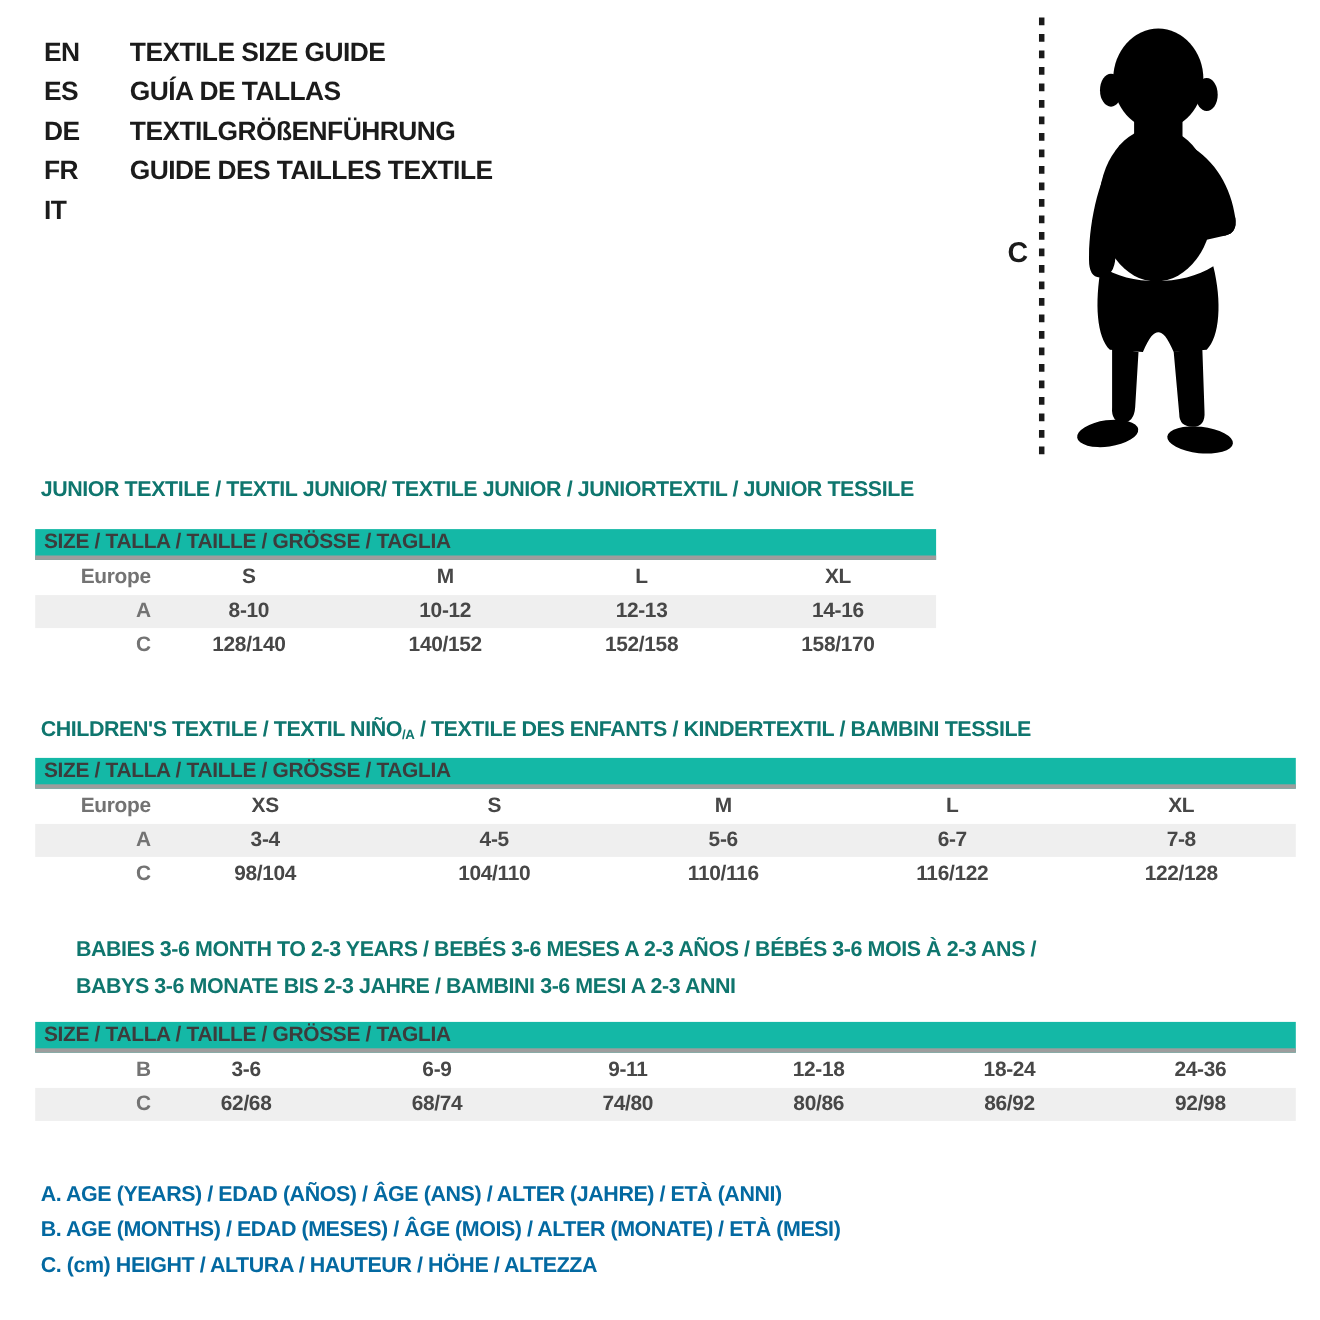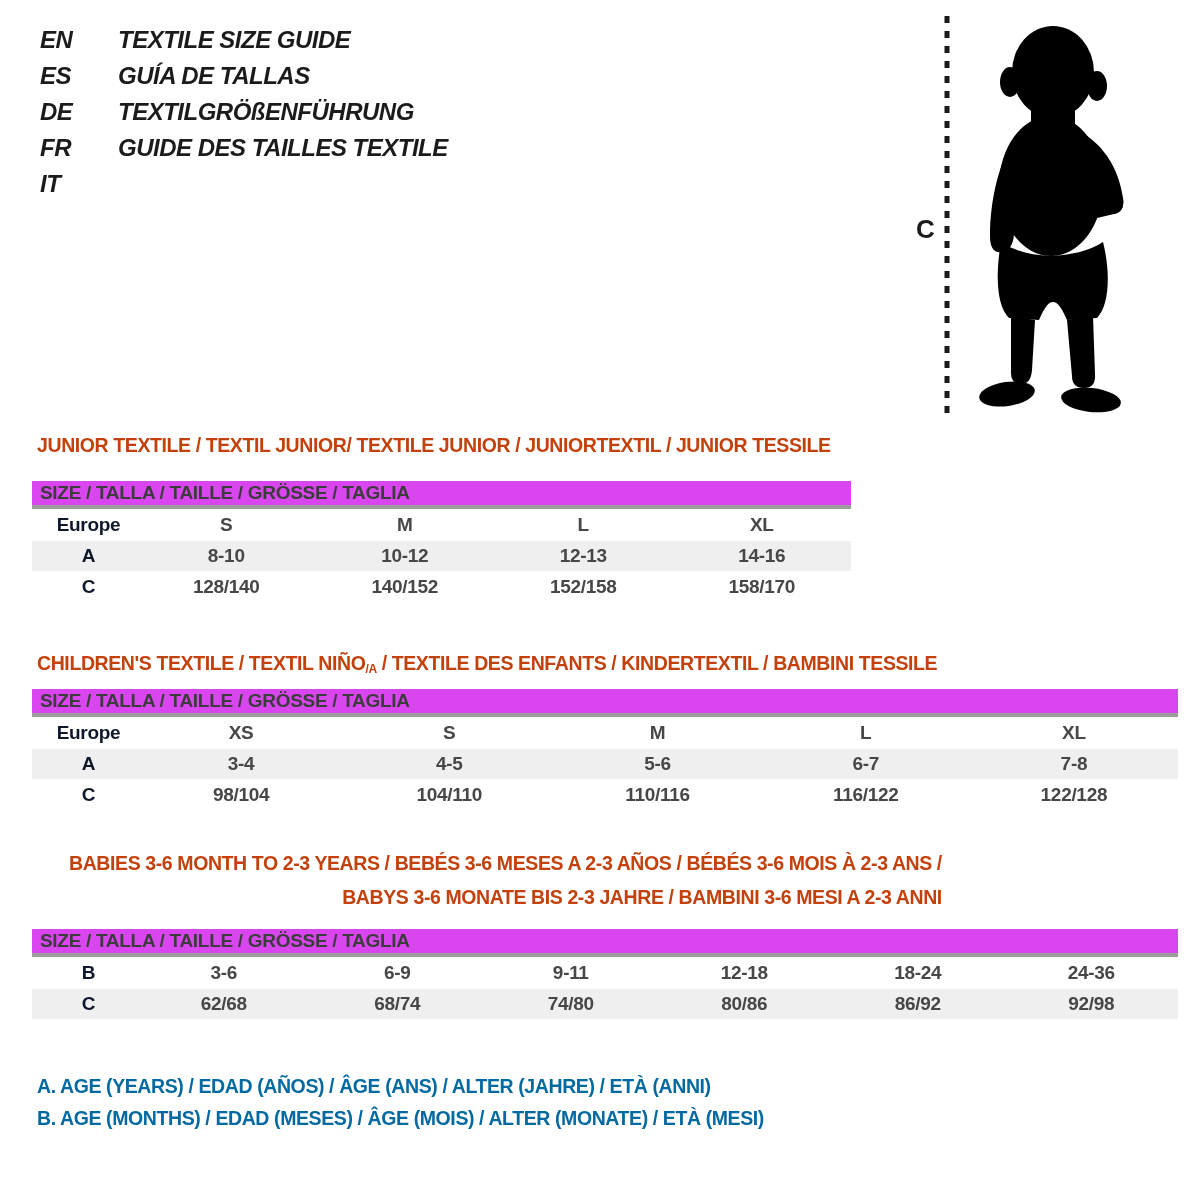--- a/index.html
+++ b/index.html
@@ -2,46 +2,46 @@
 <html><head>
 <meta charset="utf-8">
 <style>
   html,body{margin:0;padding:0;background:#ffffff;}
   .canvas{
     position:relative;width:1200px;height:1200px;background:#ffffff;
     font-family:"Liberation Sans","DejaVu Sans",sans-serif;color:#1b1b1b;overflow:hidden;
   }
   
   .lang-list{position:absolute;left:40px;top:26px;}
-  .lang-row{display:flex;height:36px;align-items:flex-start;font-style:italic;}
+  .lang-row{display:flex;height:36px;align-items:flex-end;}
   .lang-code{width:78px;font-size:24px;font-weight:700;letter-spacing:-0.5px;}
   .lang-label{font-size:24px;font-weight:700;letter-spacing:-0.5px;white-space:nowrap;}
   
   .dash-line{position:absolute;left:944px;top:14px;}
   .measure-label{position:absolute;left:916px;top:214px;font-size:26px;font-weight:700;}
   .baby-svg{position:absolute;left:963px;top:14px;}
   
   .sec-heading{position:absolute;left:37px;font-size:19.5px;font-weight:700;
-    letter-spacing:-0.4px;white-space:nowrap;color:#c2410c;text-align:right;}
+    letter-spacing:-0.4px;white-space:nowrap;color:#0f766e;}
   .sec-heading .subscript{font-size:62%;position:relative;top:3px;font-weight:700;}
   .heading-2l{line-height:34px;}
   
-  .size-bar{position:absolute;left:32px;height:24px;line-height:24px;background:#d946ef;
+  .size-bar{position:absolute;left:32px;height:24px;line-height:24px;background:#14b8a6;
     border-bottom:4px solid #9d9d9d;padding-left:8px;font-size:19px;font-weight:700;
     letter-spacing:-0.3px;color:#3c3c3c;box-sizing:content-box;}
   
   .tbl{position:absolute;left:32px;font-size:19px;font-weight:700;color:#474747;
     letter-spacing:-0.3px;}
   .t-row{display:grid;align-items:center;height:32px;}
   .t-row.alt{background:#efefef;height:30px;}
   .tbl-junior .t-row{grid-template-columns:105px repeat(4,1fr);}
   .tbl-children .t-row{grid-template-columns:105px repeat(5,1fr);}
   .tbl-babies .t-row{grid-template-columns:105px repeat(6,1fr);}
   .cell{text-align:center;}
-  .cell.first{text-align:center;padding-left:8px;color:#0f172a;}
+  .cell.first{text-align:right;padding-left:8px;color:#737373;}
   
   .legend{position:absolute;left:37px;top:1070px;}
   .legend-line{font-size:19.5px;font-weight:700;letter-spacing:-0.4px;line-height:32px;
     white-space:nowrap;color:#0369a1;}
 </style>
 </head>
 <body>
 
 <div class="canvas">
 
@@ -164,15 +164,16 @@
       <span class="cell">74/80</span>
       <span class="cell">80/86</span>
       <span class="cell">86/92</span>
       <span class="cell">92/98</span>
     </div>
   </div>
 
   <div class="legend">
     <div class="legend-line">A. AGE (YEARS) / EDAD (AÑOS) / ÂGE (ANS) / ALTER (JAHRE) / ETÀ (ANNI)</div>
     <div class="legend-line">B. AGE (MONTHS) / EDAD (MESES) / ÂGE (MOIS) / ALTER (MONATE) / ETÀ (MESI)</div>
+    <div class="legend-line">C. (cm) HEIGHT / ALTURA / HAUTEUR / HÖHE / ALTEZZA</div>
   </div>
 
 </div>
 
 </body></html>

